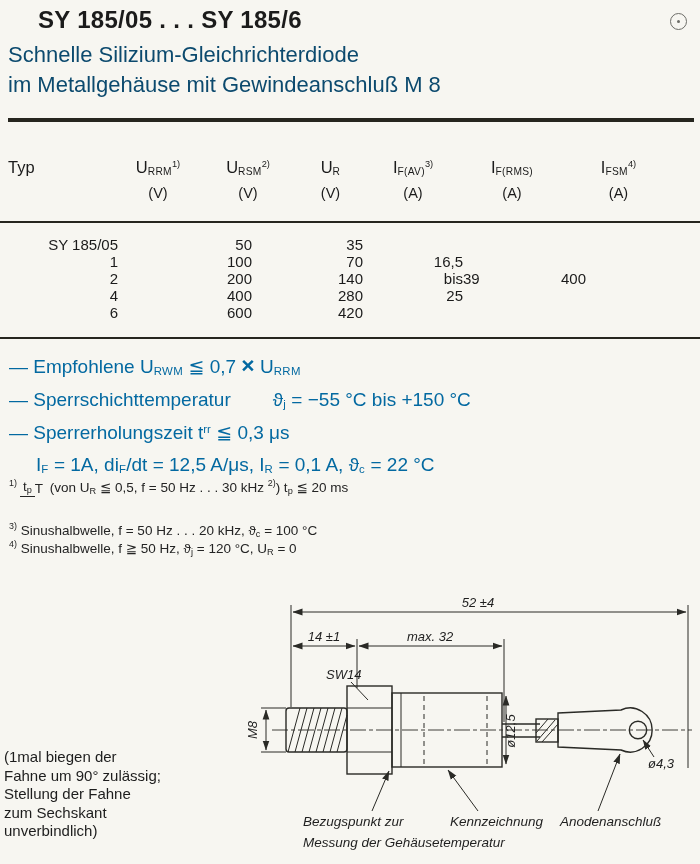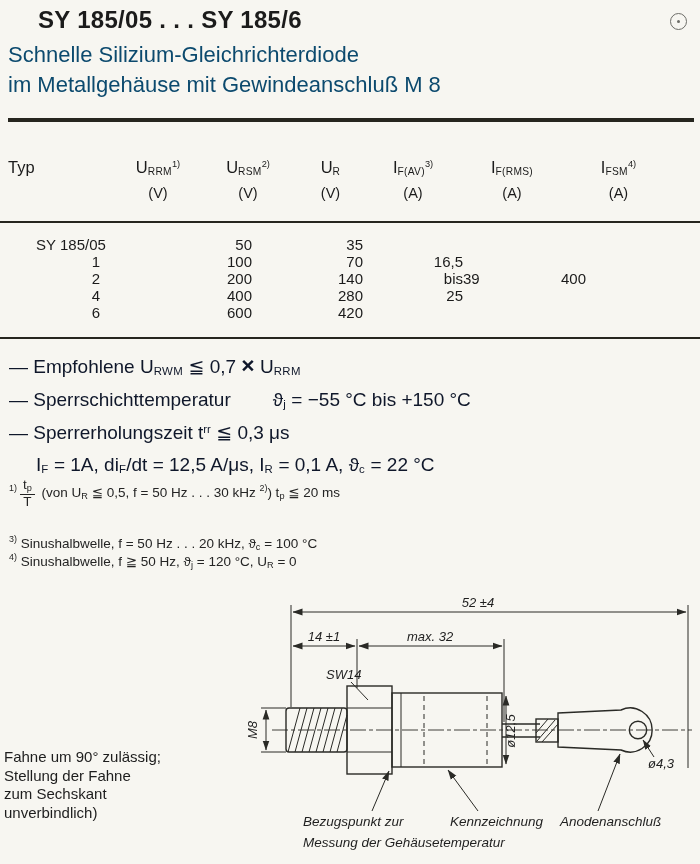--- a/index.html
+++ b/index.html
@@ -25,44 +25,44 @@
   .thead { position:absolute; left:8px; top:158px; display:grid;
            grid-template-columns:110px 80px 100px 65px 100px 98px 115px; }
   .th { display:flex; flex-direction:column; align-items:center; font-size:16.5px; }
   .th.first { align-items:flex-start; }
   .th .sym sub { font-size:.62em; vertical-align:-0.2em; letter-spacing:.3px; }
   .th .sym sup { font-size:.56em; vertical-align:.65em; }
   .th .unit { font-size:14.5px; margin-top:8px; }
 
   .tbody { position:absolute; left:8px; top:236px; font-size:15px; }
   .trow { display:grid; grid-template-columns:110px 80px 100px 65px 100px 98px 115px; height:17px; line-height:17px; }
-  .c0 { text-align:center;margin-left:16px; }
+  .c0 { text-align:right;margin-left:16px; }
   .trow:not(:first-child) .c0 { padding-left:50px; }
   .c2 { text-align:right; padding-right:46px; }
   .c3 { text-align:right; }
   .c4 { text-align:right; padding-left:44px; }
   .c5, .c6 { }
 
   
-  .notes { position:absolute; left:9px; top:352px; font-size:19px; font-weight:500; color:#0f172a; }
+  .notes { position:absolute; left:9px; top:352px; font-size:19px; font-weight:500; color:#0369a1; }
   .note { margin-bottom:10px; white-space:pre; }
   .note sub { font-size:.6em; vertical-align:-0.18em; letter-spacing:.4px; }
   .note sup { font-size:.6em; vertical-align:.55em; }
   .note .bigx { font-size:1.2em; font-weight:600; }
   .note .gap40 { margin-left:42px; }
   .note.indent { padding-left:27px; }
 
   
   .fnotes { position:absolute; left:9px; top:478px; font-size:13.5px; font-weight:500; color:#242424; }
   .fnote { white-space:pre; }
   .fnote sub { font-size:.68em; vertical-align:-0.2em; }
   .fnmark { font-size:.66em; vertical-align:.7em; }
   .f1 { margin-bottom:24px; }
   .f3 { }
-  .frac { display:inline-flex; flex-direction:column; align-items:center; vertical-align:middle; line-height:1.05; margin:0 3px; }
+  .frac { display:inline-flex; flex-direction:row; align-items:center; vertical-align:middle; line-height:1.05; margin:0 3px; }
   .frac .num { border-bottom:1.4px solid #242424; padding:0 3px 1px; }
 
   
   .aside { position:absolute; left:4px; top:748px; font-size:15px; font-weight:500; line-height:18.5px; color:#1d1d1d; }
 
   
   .drawing { position:absolute; left:0; top:595px; }
   svg { display:block; }
   svg .outline { fill:none; stroke:#2a2a26; stroke-width:1.4; }
   svg .thin    { fill:none; stroke:#2a2a26; stroke-width:1; }
@@ -180,20 +180,21 @@
     <div class="note indent"><span>I</span><sub>F</sub><span> = 1A, di</span><sub>F</sub><span>/dt = 12,5 A/μs, I</span><sub>R</sub><span> = 0,1 A, ϑ</span><sub>c</sub><span> = 22 °C</span></div>
   </div>
 
   <div class="fnotes">
     <div class="fnote f1"><sup class="fnmark">1)</sup><span class="frac"><span class="num"><span>t</span><sub>p</sub></span><span class="den">T</span></span><span> (von U</span><sub>R</sub><span> ≦ 0,5, f = 50 Hz . . . 30 kHz </span><sup class="fnmark">2)</sup><span>) t</span><sub>p</sub><span> ≦ 20 ms</span></div>
     <div class="fnote f3"><sup class="fnmark">3)</sup><span> Sinushalbwelle, f = 50 Hz . . . 20 kHz, ϑ</span><sub>c</sub><span> = 100 °C</span></div>
     <div class="fnote f4"><sup class="fnmark">4)</sup><span> Sinushalbwelle, f ≧ 50 Hz, ϑ</span><sub>j</sub><span> = 120 °C, U</span><sub>R</sub><span> = 0</span></div>
   </div>
 
   <div class="aside">
+    <div>(1mal biegen der</div>
     <div>Fahne um 90° zulässig;</div>
     <div>Stellung der Fahne</div>
     <div>zum Sechskant</div>
     <div>unverbindlich)</div>
   </div>
 
   <div class="drawing">
     <svg width="700" height="269" viewBox="0 595 700 269">
       <defs>
         <marker id="arr" viewBox="0 0 10 10" refX="9.5" refY="5" markerWidth="10" markerHeight="10" orient="auto-start-reverse">

